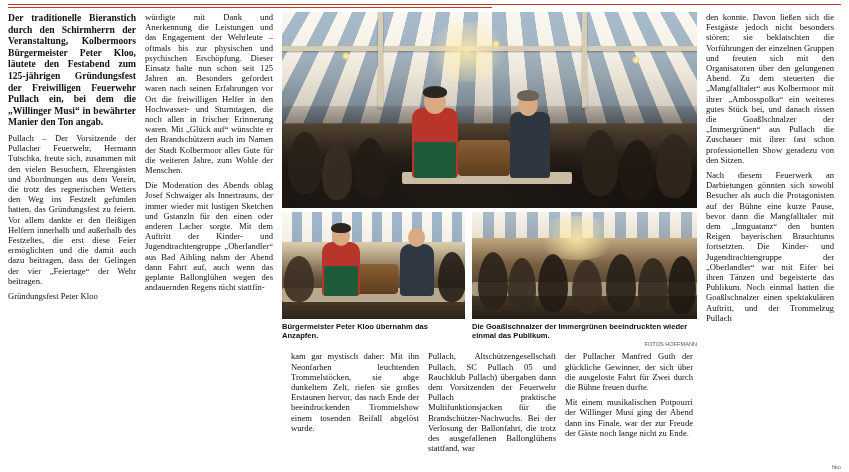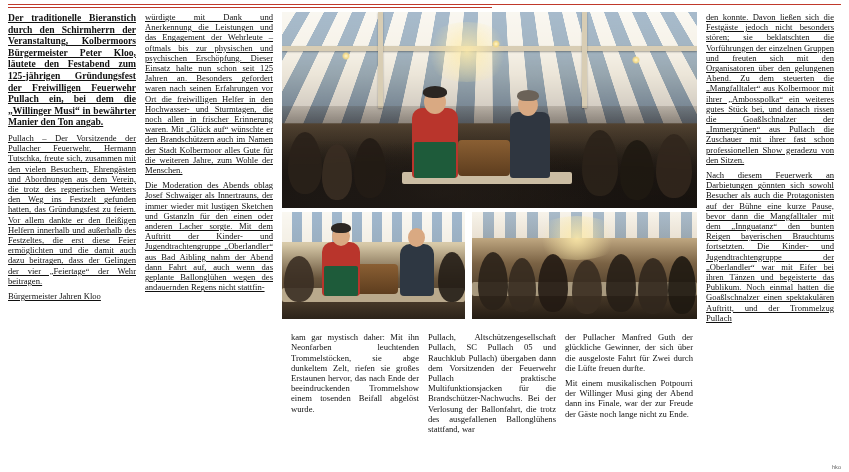--- a/index.html
+++ b/index.html
@@ -60,21 +60,20 @@
     width: 128px;
     font-size: 8.6px;
     line-height: 10.2px;
     text-align: justify;
     text-justify: inter-word;
     hyphens: auto;
     -webkit-hyphens: auto;
   }
   .col p {
     margin: 0 0 5px 0;
-    text-decoration: underline;
   }
   .col p.lead {
     font-weight: bold;
     font-size: 9.6px;
     line-height: 11.6px;
   }
   .media-col {
     width: 415px;
     display: flex;
     flex-direction: column;
@@ -228,21 +227,21 @@
 
   <div class="kicker-rule-top"></div>
   <div class="kicker-rule-bottom"></div>
 
 
   <div class="body-area">
 
     <div class="col">
       <p class="lead">Der traditionelle Bieranstich durch den Schirmherrn der Veranstaltung, Kolbermoors Bürgermeister Peter Kloo, läutete den Festabend zum 125-jährigen Gründungsfest der Freiwilligen Feuerwehr Pullach ein, bei dem die „Willinger Musi“ in bewährter Manier den Ton angab.</p>
       <p>Pullach – Der Vorsitzende der Pullacher Feuerwehr, Hermann Tutschka, freute sich, zusammen mit den vielen Besuchern, Ehrengästen und Abordnungen aus dem Verein, die trotz des regnerischen Wetters den Weg ins Festzelt gefunden hatten, das Gründungsfest zu feiern. Vor allem dankte er den fleißigen Helfern innerhalb und außerhalb des Festzeltes, die erst diese Feier ermöglichten und die damit auch dazu beitragen, dass der Gelingen der vier „Feiertage“ der Wehr beitragen.</p>
-      <p>Bürgermeister Jahren Kloo</p>
+      <p>Gründungsfest Peter Kloo</p>
     </div>
 
     <div class="col">
       <p>würdigte mit Dank und Anerkennung die Leistungen und das Engagement der Wehrleute – oftmals bis zur physischen und psychischen Erschöpfung. Dieser Einsatz halte nun schon seit 125 Jahren an. Besonders gefordert waren nach seinen Erfahrungen vor Ort die freiwilligen Helfer in den Hochwasser- und Sturmtagen, die noch allen in frischer Erinnerung waren. Mit „Glück auf“ wünschte er den Brandschützern auch im Namen der Stadt Kolbermoor alles Gute für die weiteren Jahre, zum Wohle der Menschen.</p>
       <p>Die Moderation des Abends oblag Josef Schwaiger als Innertrauns, der immer wieder mit lustigen Sketchen und Gstanzln für den einen oder anderen Lacher sorgte. Mit dem Auftritt der Kinder- und Jugendtrachtengruppe „Oberlandler“ aus Bad Aibling nahm der Abend dann Fahrt auf, auch wenn das geplante Ballonglühen wegen des andauernden Regens nicht stattfin-</p>
     </div>
 
     <div class="media-col">
 
       <div class="photo-top">
@@ -297,37 +296,46 @@
           <div class="blob" style="left:6px;top:40px;width:30px;height:58px;background:#2a2118;"></div>
           <div class="blob" style="left:36px;top:46px;width:28px;height:54px;background:#352a1f;"></div>
           <div class="blob" style="left:66px;top:42px;width:30px;height:58px;background:#221a13;"></div>
           <div class="blob" style="left:100px;top:48px;width:30px;height:54px;background:#3a2e21;"></div>
           <div class="blob" style="left:134px;top:42px;width:30px;height:58px;background:#261e16;"></div>
           <div class="blob" style="left:166px;top:46px;width:30px;height:56px;background:#31271d;"></div>
           <div class="blob" style="left:196px;top:44px;width:28px;height:58px;background:#1e1811;"></div>
         </div>
       </div>
 
+      <div class="caption-row">
+        <div class="caption-cell">
+          <div class="caption">Bürgermeister Peter Kloo übernahm das Anzapfen.</div>
+        </div>
+        <div class="caption-cell wide">
+          <div class="caption">Die Goaßlschnalzer der Immergrünen beeindruckten wieder einmal das Publikum.</div>
+          <div class="credit">FOTOS HOFFMANN</div>
+        </div>
+      </div>
     </div>
 
     <div class="col">
       <p>den konnte. Davon ließen sich die Festgäste jedoch nicht besonders stören; sie beklatschten die Vorführungen der einzelnen Gruppen und freuten sich mit den Organisatoren über den gelungenen Abend. Zu dem steuerten die „Mangfalltaler“ aus Kolbermoor mit ihrer „Ambosspolka“ ein weiteres gutes Stück bei, und danach rissen die Goaßlschnalzer der „Immergrünen“ aus Pullach die Zuschauer mit ihrer fast schon professionellen Show geradezu von den Sitzen.</p>
       <p>Nach diesem Feuerwerk an Darbietungen gönnten sich sowohl Besucher als auch die Protagonisten auf der Bühne eine kurze Pause, bevor dann die Mangfalltaler mit dem „Innguatanz“ den bunten Reigen bayerischen Brauchtums fortsetzten. Die Kinder- und Jugendtrachtengruppe der „Oberlandler“ war mit Eifer bei ihren Tänzen und begeisterte das Publikum. Noch einmal hatten die Goaßlschnalzer einen spektakulären Auftritt, und der Trommelzug Pullach</p>
     </div>
   </div>
 
   <div class="lower-cols" style="margin-left:0;">
     <div style="width:274px;"></div>
     <div class="lower-col">
       <p>kam gar mystisch daher: Mit ihn Neonfarben leuchtenden Trommelstöcken, sie abge dunkeltem Zelt, riefen sie großes Erstaunen hervor, das nach Ende der beeindruckenden Trommelshow einem tosenden Beifall abgelöst wurde.</p>
 
     </div>
     <div class="lower-col">
       <p>Pullach, Altschützengesellschaft Pullach, SC Pullach 05 und Rauchklub Pullach) übergaben dann dem Vorsitzenden der Feuerwehr Pullach praktische Multifunktionsjacken für die Brandschützer-Nachwuchs. Bei der Verlosung der Ballonfahrt, die trotz des ausgefallenen Ballonglühens stattfand, war</p>
     </div>
     <div class="lower-col">
-      <p>der Pullacher Manfred Guth der glückliche Gewinner, der sich über die ausgeloste Fahrt für Zwei durch die Lüfte freuen durfte.</p>
+      <p>der Pullacher Manfred Guth der glückliche Gewinner, der sich über die ausgeloste Fahrt für Zwei durch die Bühne freuen durfte.</p>
       <p>Mit einem musikalischen Potpourri der Willinger Musi ging der Abend dann ins Finale, war der zur Freude der Gäste noch lange nicht zu Ende.</p>
     </div>
   </div>
 
   <div style="position:absolute;right:8px;bottom:2px;font-family:'Liberation Sans',sans-serif;font-size:5.6px;color:#666;">hko</div>
 </div>
 
 </body></html>

